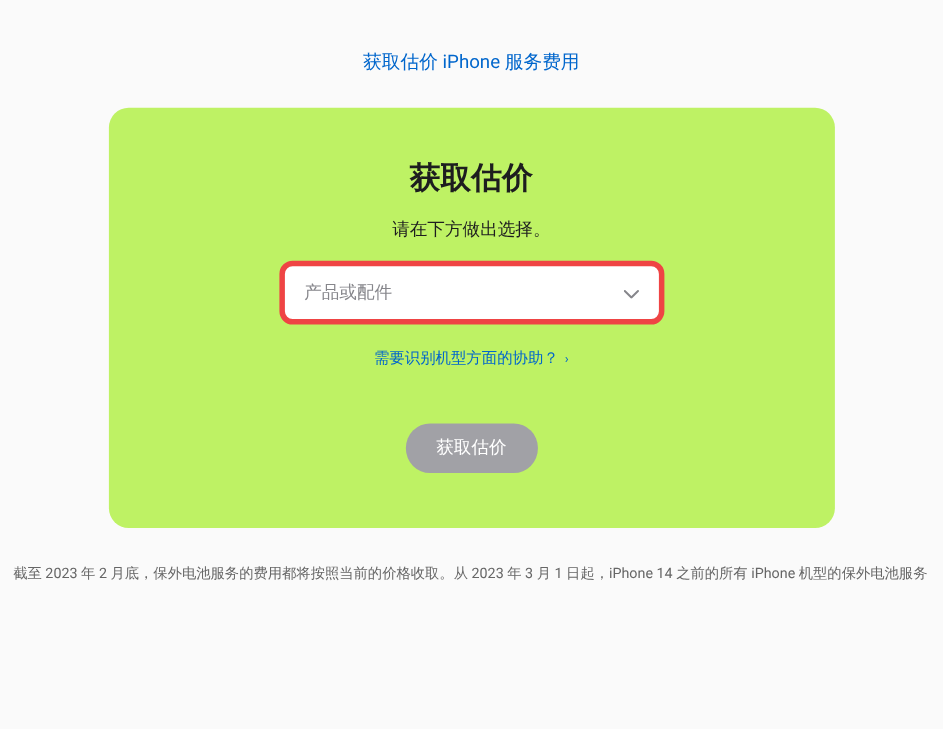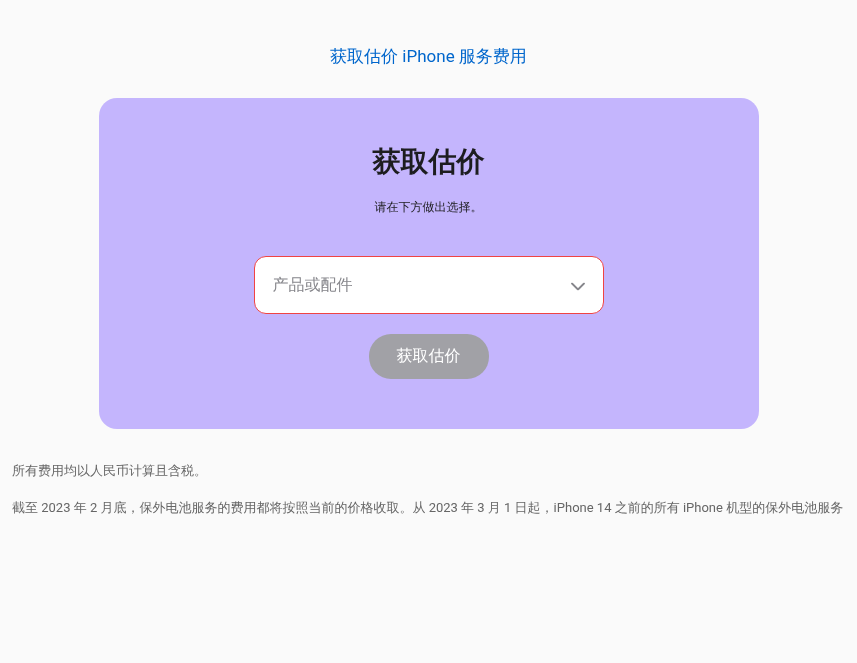--- a/index.html
+++ b/index.html
@@ -21,48 +21,48 @@
     .top-link {
       text-align: center;
       padding: 45px 0 30px 0;
     }
     .top-link a {
       color: #0066cc;
       text-decoration: none;
       font-size: 17px;
     }
     .card {
-      background: #c4b5fd;
+      background: #bef264;
       border-radius: 18px;
       width: 660px;
       margin: 0 auto;
       padding: 45px 40px 50px 40px;
       text-align: center;
     }
     .card-title {
       font-size: 28px;
       font-weight: 600;
       color: #1d1d1f;
       margin-bottom: 18px;
     }
     .card-subtitle {
-      font-size: 12px;
+      font-size: 16px;
       color: #1d1d1f;
-      margin-bottom: 40px;
+      margin-bottom: 17px;
     }
     .select-wrapper {
       position: relative;
       width: 350px;
       margin: 0 auto 20px auto;
     }
     .select-box {
       width: 100%;
       height: 58px;
       background: #fff;
-      border: 1px solid #ef4444;
+      border: 5px solid #ef4444;
       border-radius: 12px;
       padding: 0 50px 0 18px;
       font-size: 16px;
       color: #86868b;
       text-align: left;
       display: flex;
       align-items: center;
       cursor: pointer;
       position: relative;
     }
@@ -126,23 +126,28 @@
         <span>产品或配件</span>
         <span class="select-chevron">
           <svg width="14" height="8" viewBox="0 0 14 8" fill="none" xmlns="http://www.w3.org/2000/svg">
             <path d="M1 1L7 7L13 1" stroke="#86868b" stroke-width="1.8" stroke-linecap="round" stroke-linejoin="round"></path>
           </svg>
         </span>
       </div>
     </div>
 
 
+    <div class="help-link">
+      <a href="#">
+        <span>需要识别机型方面的协助？</span>
+        <span class="chevron-right">›</span>
+      </a>
+    </div>
 
     <button class="submit-button">获取估价</button>
   </div>
 
   <div class="footnotes">
-    <p class="footnote-line">所有费用均以人民币计算且含税。</p>
     <p class="footnote-line">
       <span>截至 2023 年 2 月底，保外电池服务的费用都将按照当前的价格收取。从 2023 年 3 月 1 日起，iPhone 14 之前的所有 iPhone 机型的保外电池服务</span>
     </p>
   </div>
 </div>
 
 </body></html>

